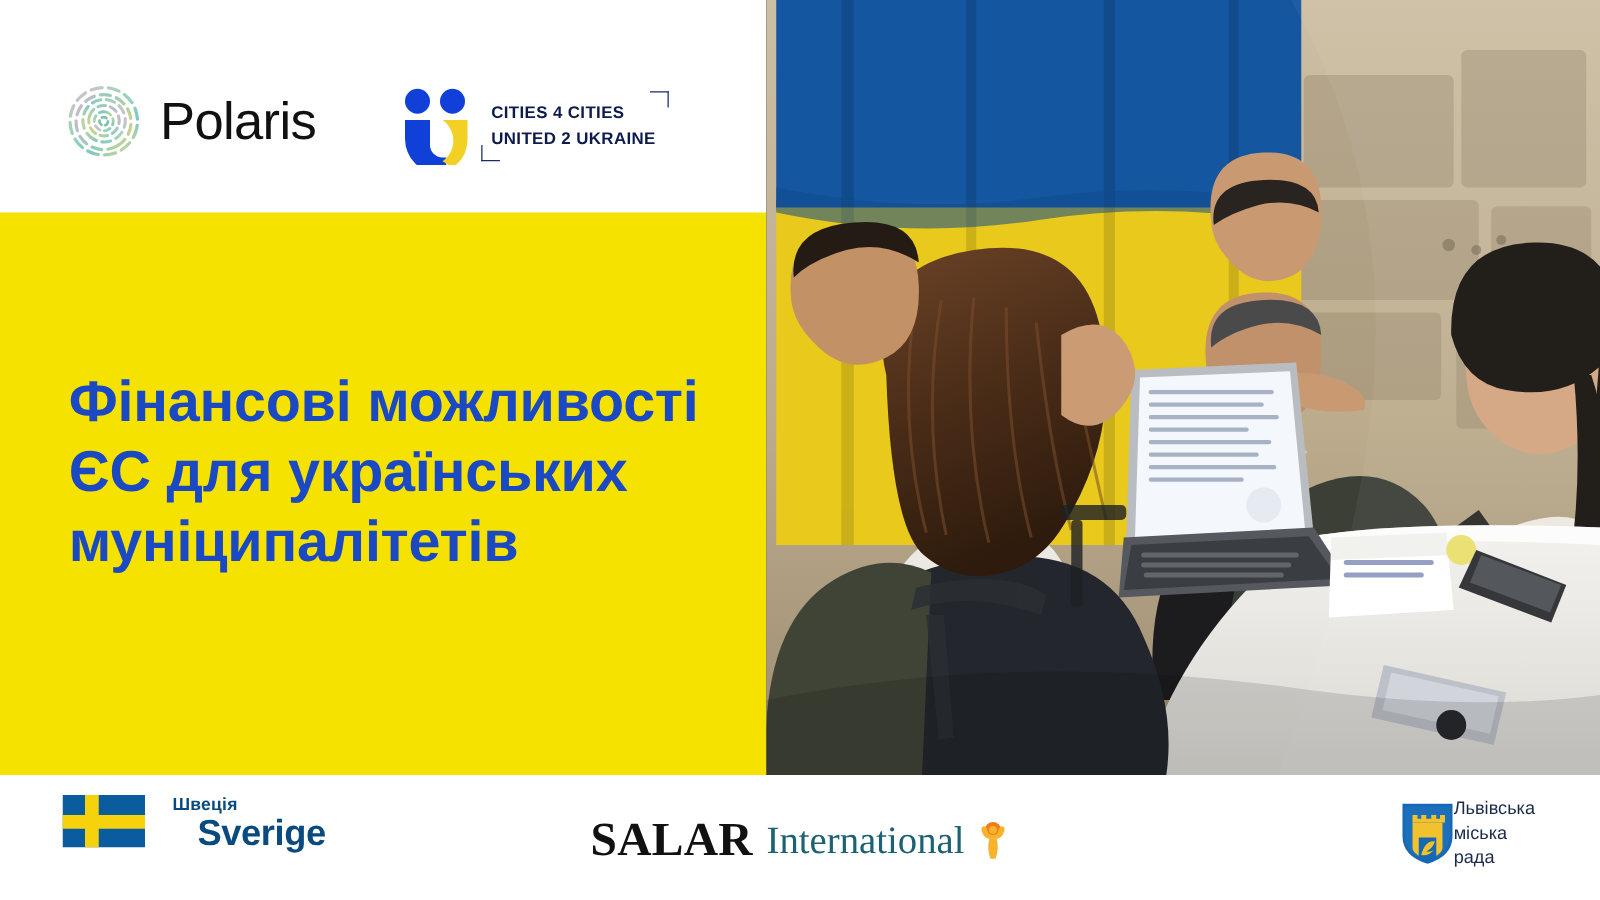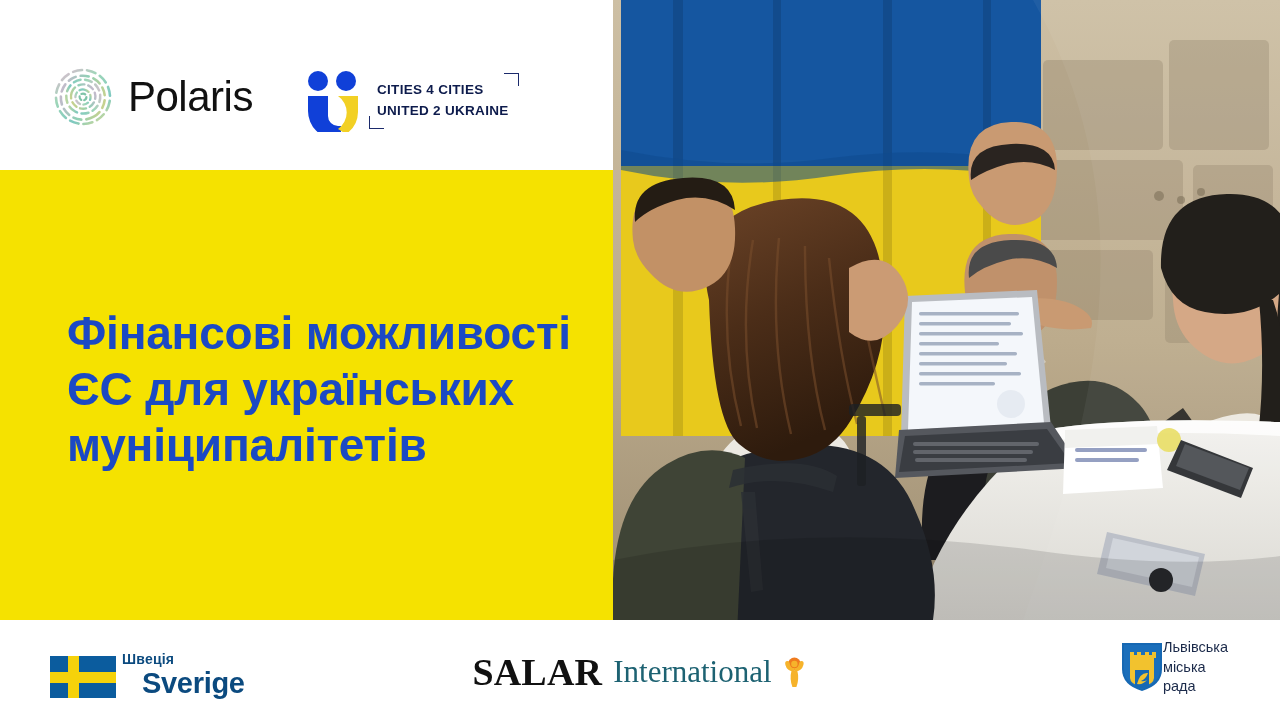--- a/index.html
+++ b/index.html
@@ -35,21 +35,21 @@
   .polaris-word {
     font-size: 42px;
     font-weight: 500;
     letter-spacing: -0.5px;
     color: #111111;
     line-height: 1;
   }
 
   .logo-c4c {
     position: absolute;
-    left: 305px; top: 70px;
+    left: 321px; top: 70px;
     display: flex; align-items: center; gap: 8px;
   }
   .c4c-mark { width: 56px; height: 62px; display: block; }
   .c4c-textbox {
     position: relative;
     padding: 7px 10px 7px 8px;
   }
   .c4c-textbox::before,
   .c4c-textbox::after {
     content: "";
@@ -78,28 +78,27 @@
 
   
   .yellow-panel {
     position: absolute;
     left: 0; top: 170px;
     width: 613px; height: 450px;
     background: #f5e200;
   }
   .slide-title {
     position: absolute;
-    left: 55px; top: 305px;
+    left: 55px; top: 293px;
     width: 540px;
     font-size: 46px;
     font-weight: bold;
     line-height: 1.22;
     color: #1b49c4;
     letter-spacing: -0.2px;
-    margin-left: 12px;
   }
 
   
   .photo {
     position: absolute;
     left: 613px; top: 0;
     width: 667px; height: 620px;
     overflow: hidden;
     background: #6b5f4a;
   }
@@ -107,22 +106,22 @@
 
   
   .footer {
     position: absolute;
     left: 0; bottom: 0;
     width: 1280px; height: 100px;
     background: #ffffff;
   }
   .footer-sweden {
     position: absolute;
-    left: 50px; top: 32px;
-    display: flex; align-items: flex-end; gap: 6px;
+    left: 50px; top: 16px;
+    display: flex; align-items: flex-start; gap: 22px;
   }
   .flag-se { width: 66px; height: 42px; display: block; }
   .se-text { line-height: 1; }
   .se-small {
     font-size: 14px; font-weight: bold;
     color: #0b4a7f; letter-spacing: 0.2px;
     display: block; margin-bottom: 3px;
   }
   .se-big {
     font-size: 29px; font-weight: bold;

